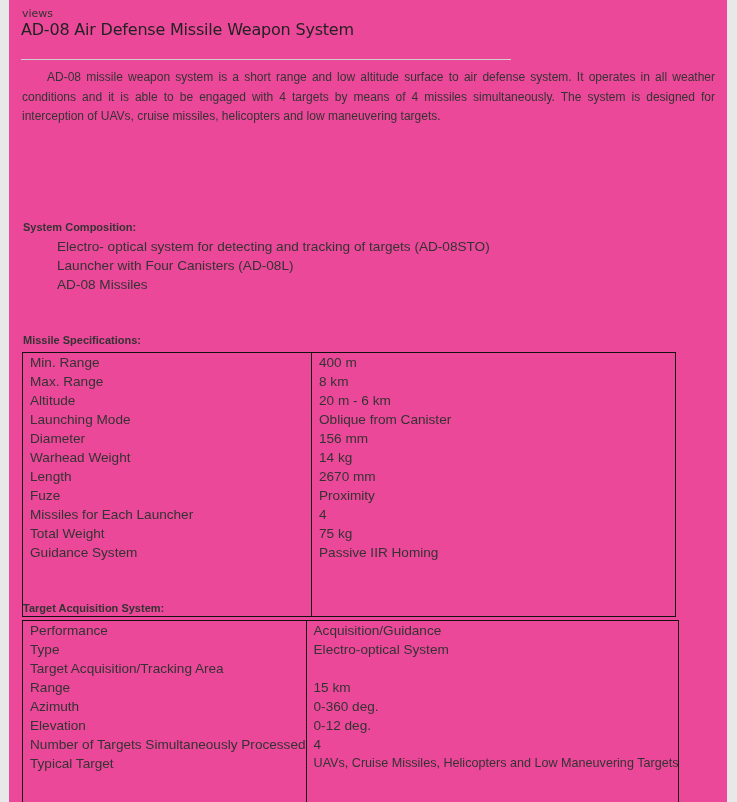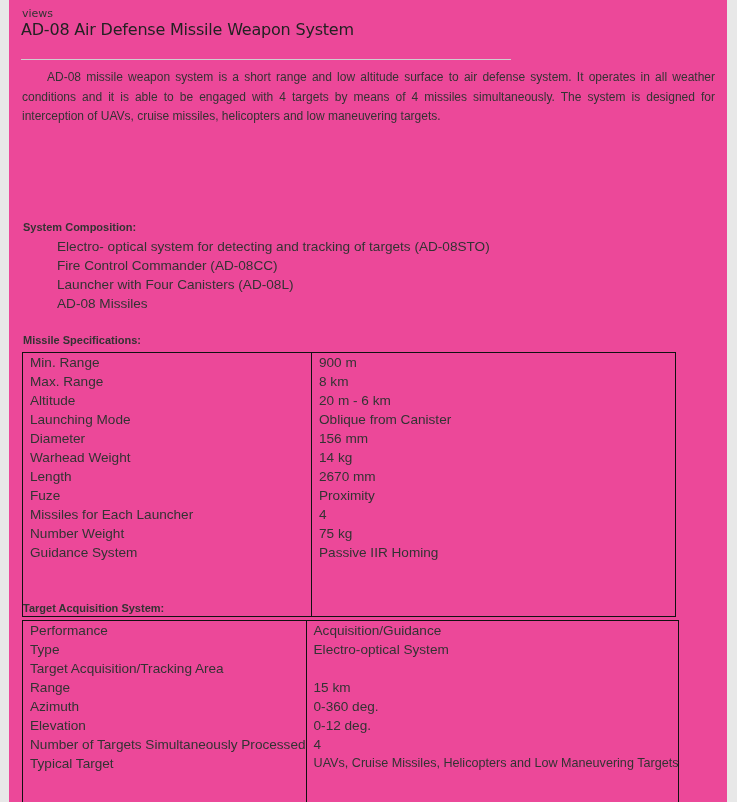--- a/index.html
+++ b/index.html
@@ -49,44 +49,43 @@
 <body>
 
 <div class="page">
   <div class="views">views</div>
   <h1 class="title">AD-08 Air Defense Missile Weapon System</h1>
   <p class="intro">AD-08 missile weapon system is a short range and low altitude surface to air defense system. It operates in all weather conditions and it is able to be engaged with 4 targets by means of 4 missiles simultaneously. The system is designed for interception of UAVs, cruise missiles, helicopters and low maneuvering targets.</p>
 
   <div class="section-h" style="top:221px;">System Composition:</div>
   <ul class="comp-list">
     <li>Electro- optical system for detecting and tracking of targets (AD-08STO)</li>
-    <li>Fire Control Commander (AD-08CC)</li>
     <li>Launcher with Four Canisters (AD-08L)</li>
     <li>AD-08 Missiles</li>
   </ul>
 
   <div class="section-h" style="top:334px;">Missile Specifications:</div>
   <table class="spec" style="top:352px; height:265px;">
     <tbody>
         <tr>
       <td class="k">
         <span class="line">Min. Range</span>
         <span class="line">Max. Range</span>
         <span class="line">Altitude</span>
         <span class="line">Launching Mode</span>
         <span class="line">Diameter</span>
         <span class="line">Warhead Weight</span>
         <span class="line">Length</span>
         <span class="line">Fuze</span>
         <span class="line">Missiles for Each Launcher</span>
-        <span class="line">Number Weight</span>
+        <span class="line">Total Weight</span>
         <span class="line">Guidance System</span>
       </td>
       <td>
-        <span class="line">900 m</span>
+        <span class="line">400 m</span>
         <span class="line">8 km</span>
         <span class="line">20 m - 6 km</span>
         <span class="line">Oblique from Canister</span>
         <span class="line">156 mm</span>
         <span class="line">14 kg</span>
         <span class="line">2670 mm</span>
         <span class="line">Proximity</span>
         <span class="line">4</span>
         <span class="line">75 kg</span>
         <span class="line">Passive IIR Homing</span>

